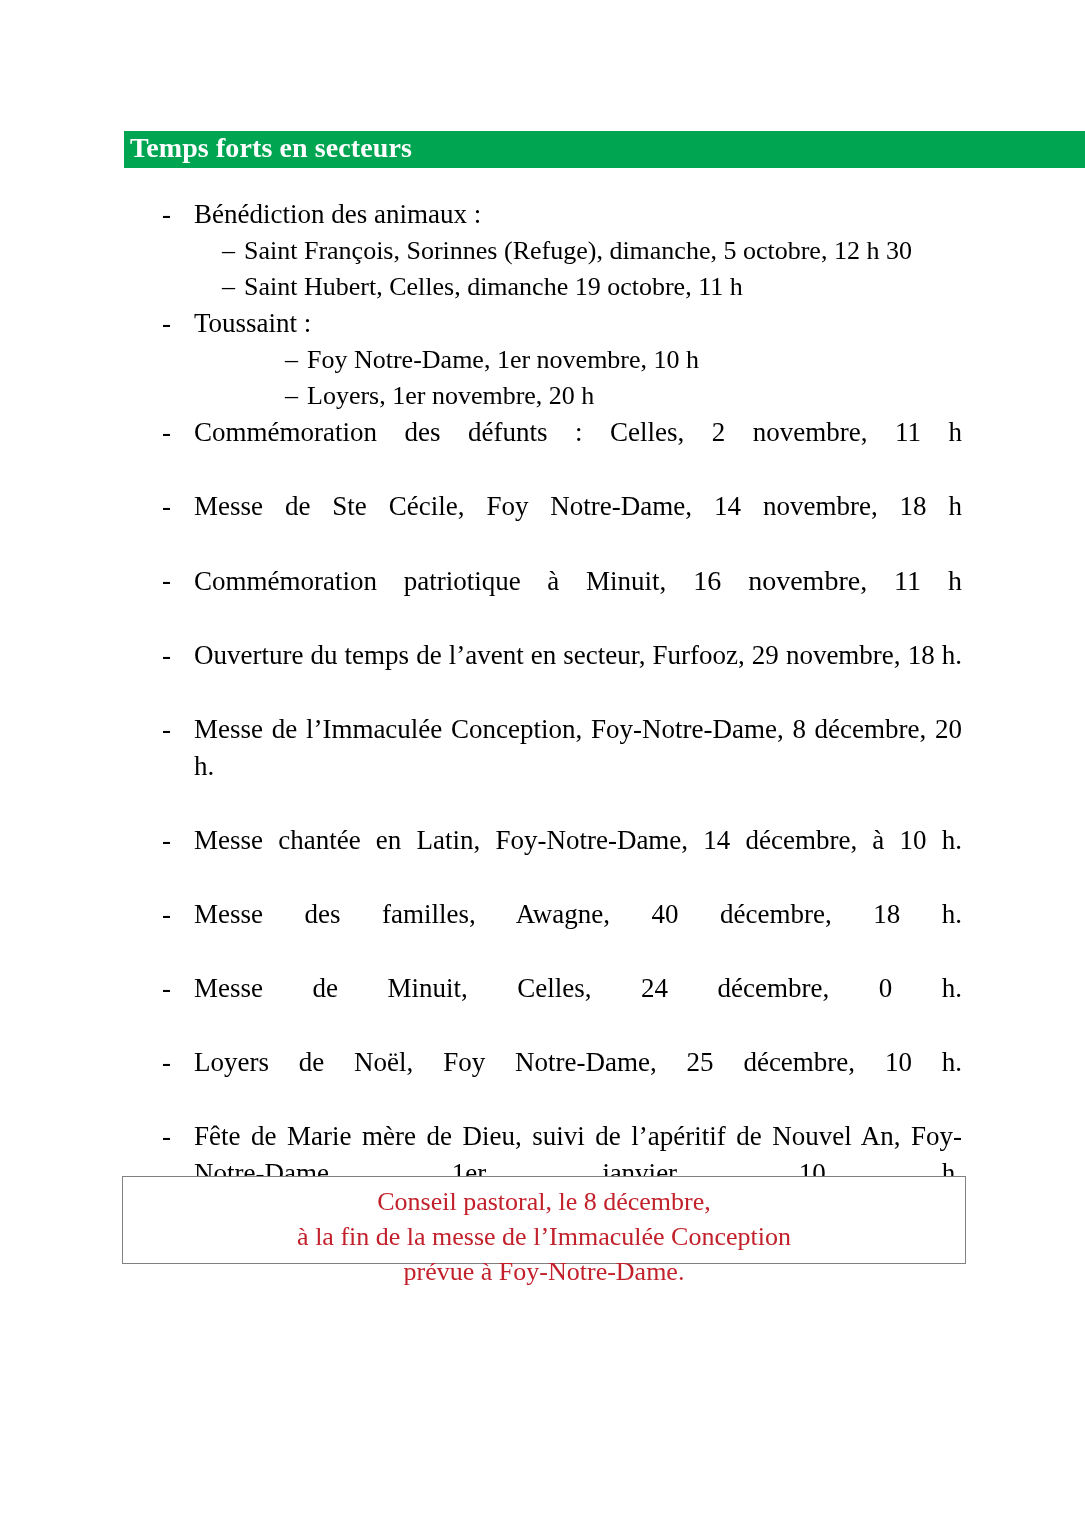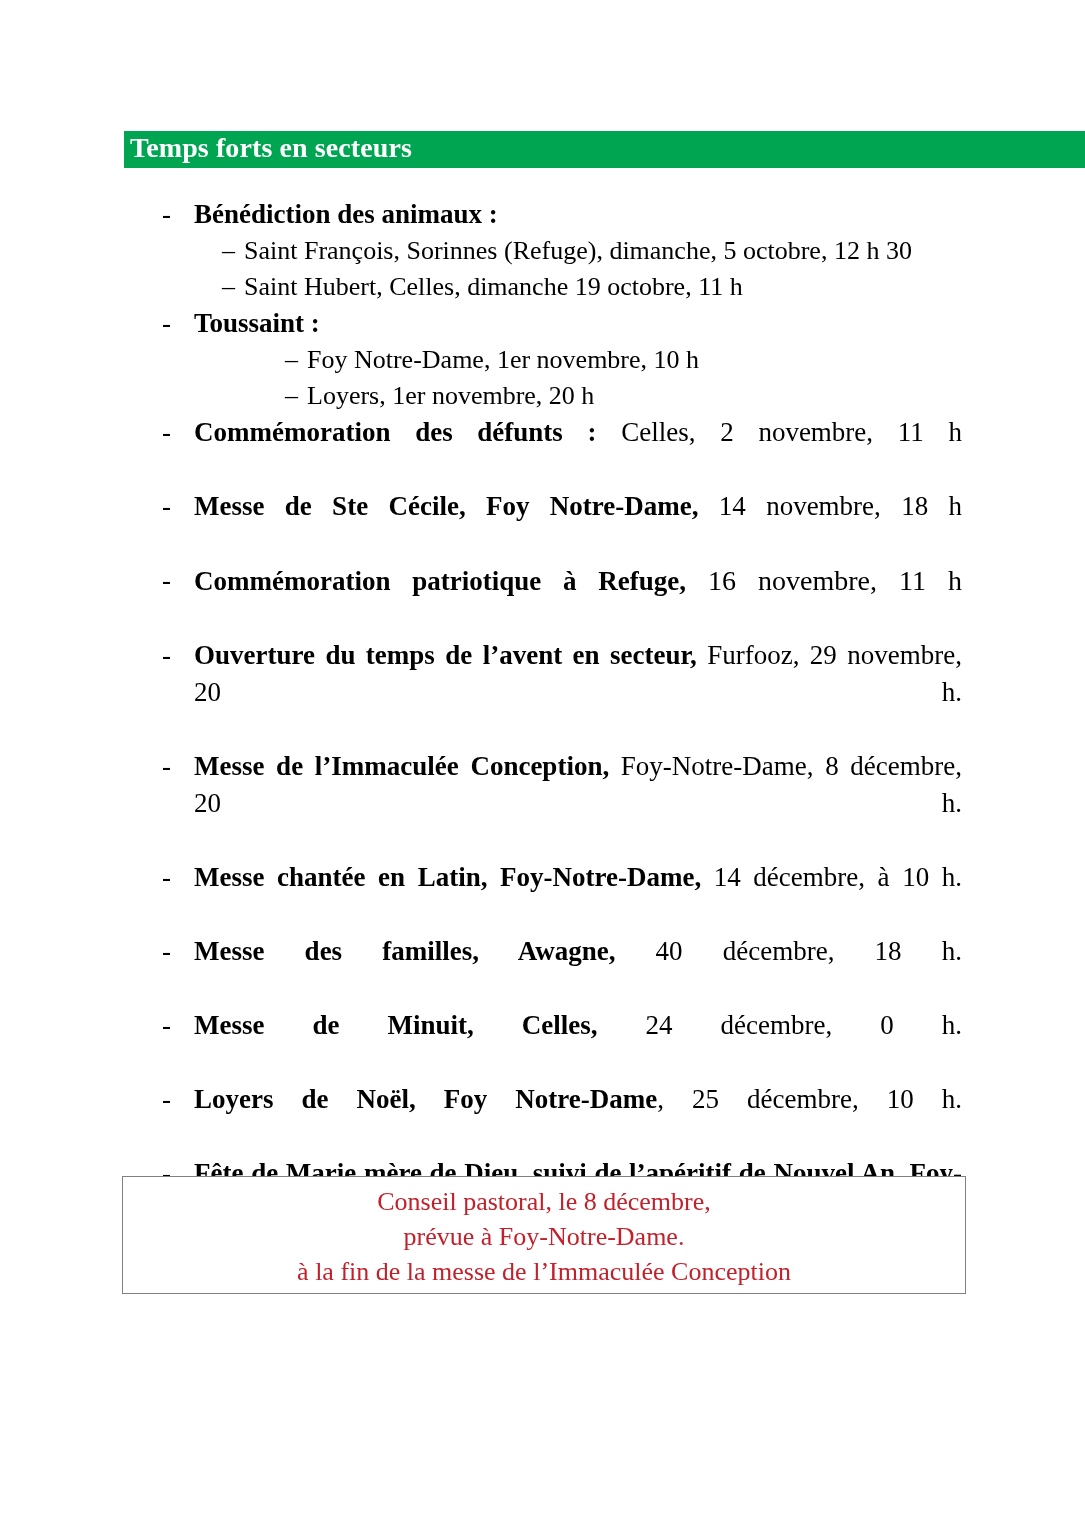--- a/index.html
+++ b/index.html
@@ -70,21 +70,21 @@
     line-height: 37px;
     font-weight: 400;
   }
   
   .item.just-all::after {
     content: "";
     display: inline-block;
     width: 100%;
   }
 
-  .b { font-weight: 700; }
+  .b { font-weight: 400; }
   .n { font-weight: 400; }
   .small { font-size: 28px; }
 
   
   .sub {
     margin: 0;
     font-size: 26px;
     line-height: 36px;
     position: relative;
   }
@@ -102,21 +102,21 @@
     display: block;
     padding-left: 22px;
   }
 
   
   .notice {
     position: absolute;
     left: 122px;
     top: 1176px;
     width: 844px;
-    height: 118px;
+    height: 88px;
     border: 1px solid #808080;
     background: #ffffff;
     box-sizing: border-box;
   }
   .notice-inner {
     position: absolute;
     left: 0;
     top: 7px;
     width: 100%;
     text-align: center;
@@ -149,31 +149,31 @@
       <p class="sub sub-b">
         <span class="endash">–</span>
         <span class="sub-text">Foy Notre-Dame, 1er novembre, 10 h</span>
       </p>
       <p class="sub sub-b">
         <span class="endash">–</span>
         <span class="sub-text">Loyers, 1er novembre, 20 h</span>
       </p>
       <p class="item just-all"><span class="dash">-</span><span class="b">Commémoration des défunts :</span><span class="n"> Celles, 2 novembre, 11 h</span></p>
       <p class="item just-all"><span class="dash">-</span><span class="b">Messe de Ste Cécile, Foy Notre-Dame,</span><span class="n"> 14 novembre, 18 h</span></p>
-      <p class="item just-all"><span class="dash">-</span><span class="b">Commémoration patriotique à Refuge,</span><span class="n small"> 16 novembre, 11 h</span></p>
-      <p class="item just-all"><span class="dash">-</span><span class="b">Ouverture du temps de l’avent en secteur,</span><span class="n"> Furfooz, 29 novembre, 20 h.</span></p>
+      <p class="item just-all"><span class="dash">-</span><span class="b">Commémoration patriotique à Minuit,</span><span class="n small"> 16 novembre, 11 h</span></p>
+      <p class="item just-all"><span class="dash">-</span><span class="b">Ouverture du temps de l’avent en secteur,</span><span class="n"> Furfooz, 29 novembre, 18 h.</span></p>
       <p class="item just-all"><span class="dash">-</span><span class="b">Messe de l’Immaculée Conception,</span><span class="n"> Foy-Notre-Dame, 8 décembre, 20 h.</span></p>
       <p class="item just-all"><span class="dash">-</span><span class="b">Messe chantée en Latin, Foy-Notre-Dame,</span><span class="n"> 14 décembre, à 10 h.</span></p>
       <p class="item just-all"><span class="dash">-</span><span class="b">Messe des familles, Awagne,</span><span class="n"> 40 décembre, 18 h.</span></p>
       <p class="item just-all"><span class="dash">-</span><span class="b">Messe de Minuit, Celles,</span><span class="n"> 24 décembre, 0 h.</span></p>
       <p class="item just-all"><span class="dash">-</span><span class="b">Loyers de Noël, Foy Notre-Dame</span><span class="n">, 25 décembre, 10 h.</span></p>
       <p class="item just-all"><span class="dash">-</span><span class="b">Fête de Marie mère de Dieu, suivi de l’apéritif de Nouvel An, Foy-Notre-Dame,</span><span class="n"> 1er janvier, 10 h.</span></p>
     </div>
 
   <div class="notice">
     <div class="notice-inner" id="notice-lines">
         <span class="notice-line">Conseil pastoral, le 8 décembre,</span>
+        <span class="notice-line">à la fin de la messe de l’Immaculée Conception</span>
         <span class="notice-line">prévue à Foy-Notre-Dame.</span>
-        <span class="notice-line">à la fin de la messe de l’Immaculée Conception</span>
       </div>
   </div>
 
 </div>
 
 </body></html>

